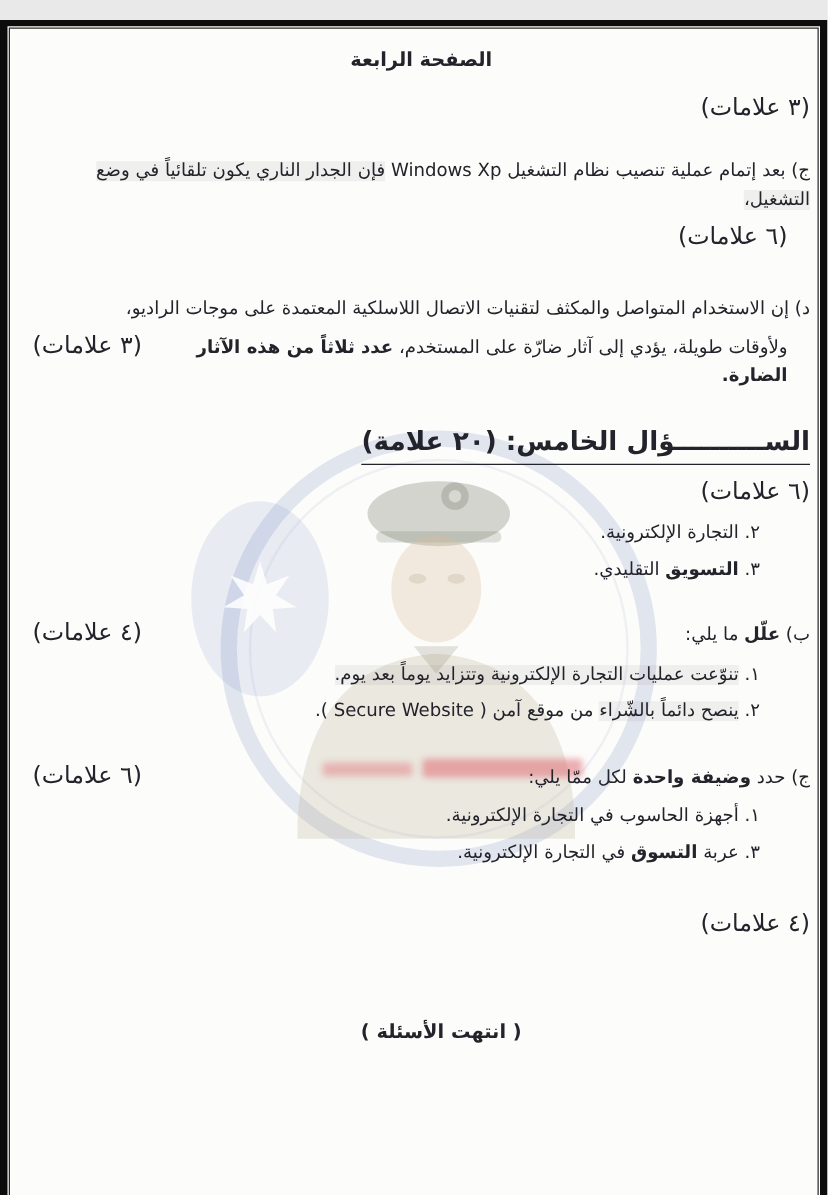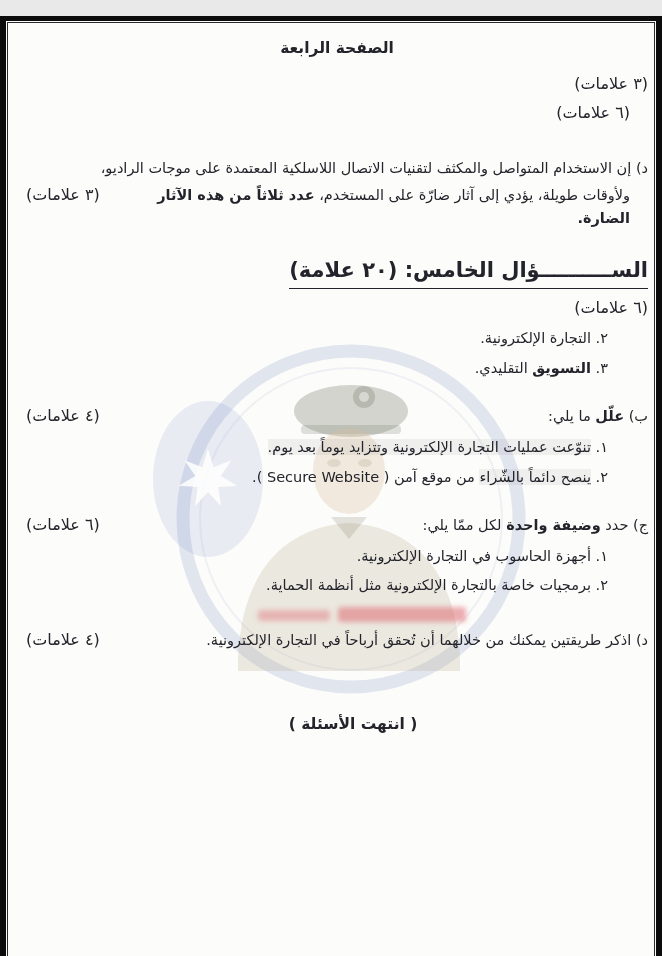--- a/index.html
+++ b/index.html
@@ -14,21 +14,21 @@
   .watermark{position:absolute;left:140px;top:298px;z-index:1;opacity:.95;}
   .stamp{position:absolute;z-index:1;filter:blur(2.5px);border-radius:3px;}
   .stamp-a{left:332px;top:586px;width:128px;height:15px;background:rgba(222,95,105,.5);}
   .stamp-b{left:252px;top:589px;width:72px;height:11px;background:rgba(222,95,105,.38);}
   .content{position:absolute;inset:0;z-index:2;direction:rtl;
     padding:10px 8px 0 20px;box-sizing:border-box;}
   .header{text-align:center;font-weight:bold;font-size:15.5px;margin-top:8px;}
   .footer{text-align:center;font-weight:bold;font-size:15.5px;margin-top:62px;transform:translateX(16px);}
   .line{display:flex;justify-content:space-between;align-items:baseline;
     font-size:14.5px;line-height:1.55;}
-  .marks{font-size:16px;white-space:nowrap;}
+  .marks{font-size:19px;white-space:nowrap;}
   .k-part{margin-top:25px;}
   .first{margin-top:15px;}
   .gap-lg{margin-top:31px;}
   .tight{margin-top:7px;}
   .k-cont{margin-top:4px;padding-right:18px;}
   .k-item{margin-top:7px;padding-right:40px;}
   .k-heading{margin-top:25px;font-size:21px;}
   .k-heading .txt{border-bottom:1.6px solid var(--ink,#23232b);padding-bottom:1px;}
   .b{font-weight:bold;}
   .shade{background:rgba(125,125,140,.10);}
@@ -58,20 +58,23 @@
   <div class="stamp stamp-b"></div>
 
   <div class="frame-inner"></div>
 
   <div class="content">
     <div class="header">الصفحة الرابعة</div>
     <div id="content-lines">
         <div class="line k-part first">
           <span class="marks">(٣ علامات)</span>
         </div>
+        <div class="line k-part">
+          <span class="txt"><span>ج) بعد إتمام عملية تنصيب نظام التشغيل Windows Xp </span><span class="shade">فإن الجدار الناري يكون تلقائياً في وضع التشغيل،</span></span>
+        </div>
         <div class="line k-cont">
           <span class="marks">(٦ علامات)</span>
         </div>
         <div class="line k-part gap-lg">
           <span class="txt"><span>د) إن الاستخدام المتواصل والمكثف لتقنيات الاتصال اللاسلكية المعتمدة على موجات الراديو،</span></span>
         </div>
         <div class="line k-cont">
           <span class="txt"><span>ولأوقات طويلة، يؤدي إلى آثار ضارّة على المستخدم، </span><span class="b">عدد ثلاثاً من هذه الآثار الضارة.</span></span>
           <span class="marks">(٣ علامات)</span>
         </div>
@@ -98,22 +101,21 @@
           <span class="txt"><span>٢. </span><span class="shade">ينصح دائماً بالشّراء</span><span> من موقع آمن ( Secure Website ).</span></span>
         </div>
         <div class="line k-part">
           <span class="txt"><span>ج) حدد </span><span class="b">وضيفة واحدة</span><span> لكل ممّا يلي:</span></span>
           <span class="marks">(٦ علامات)</span>
         </div>
         <div class="line k-item">
           <span class="txt"><span>١. أجهزة الحاسوب في التجارة الإلكترونية.</span></span>
         </div>
         <div class="line k-item">
-          <span class="txt"><span>٢. برمجيات خاصة بالتجارة الإلكترونية مثل أنظمة الحماية.</span></span>
+          <span class="txt"><span>٣. عربة </span><span class="b">التسوق</span><span> في التجارة الإلكترونية.</span></span>
         </div>
         <div class="line k-part gap-lg">
-          <span class="txt"><span>د) اذكر طريقتين يمكنك من خلالهما أن تُحقق أرباحاً في التجارة الإلكترونية.</span></span>
           <span class="marks">(٤ علامات)</span>
         </div>
       </div>
     <div class="footer">( انتهت الأسئلة )</div>
   </div>
 </div>
 
 </body></html>

